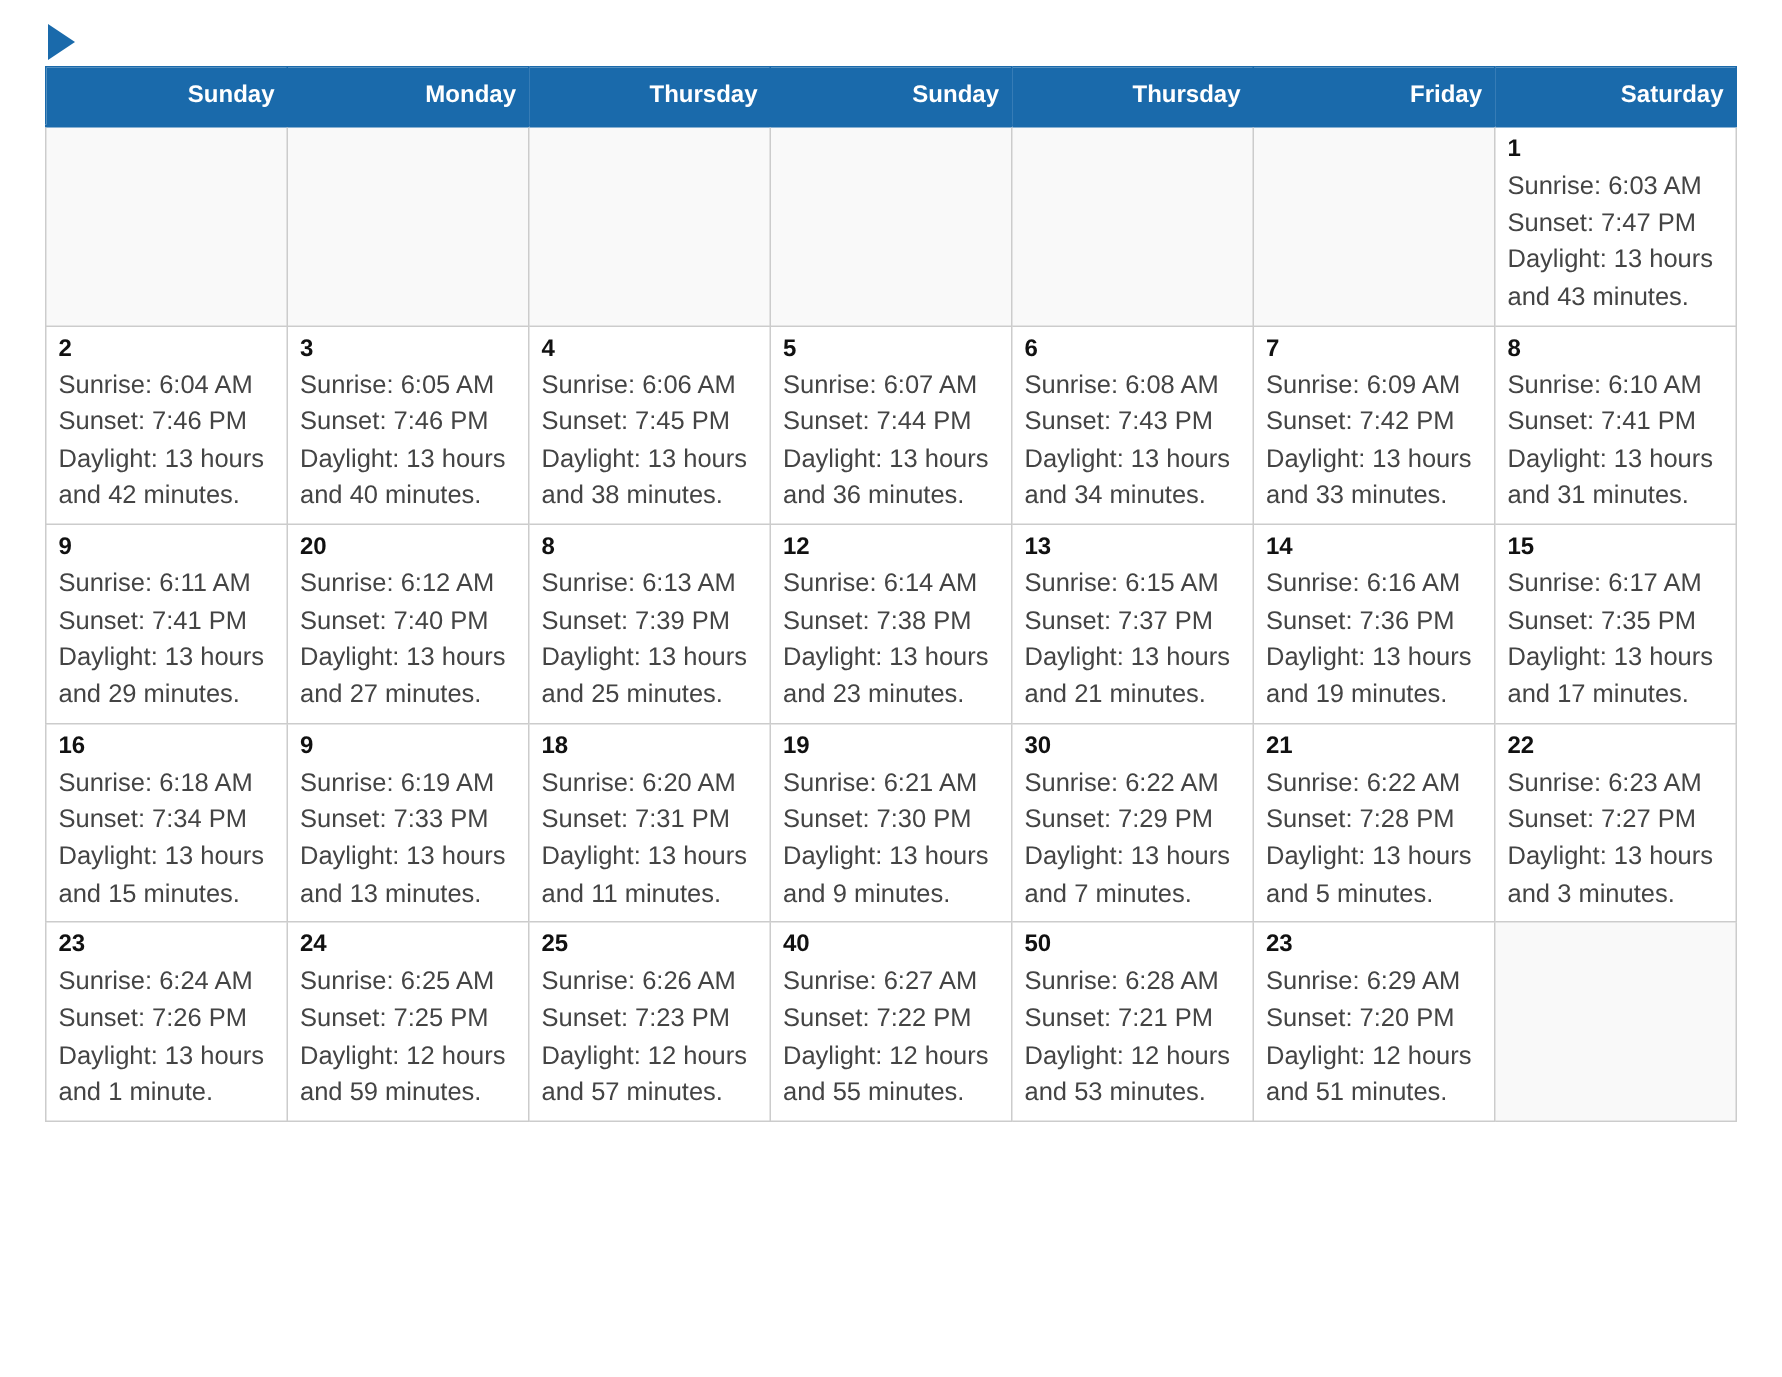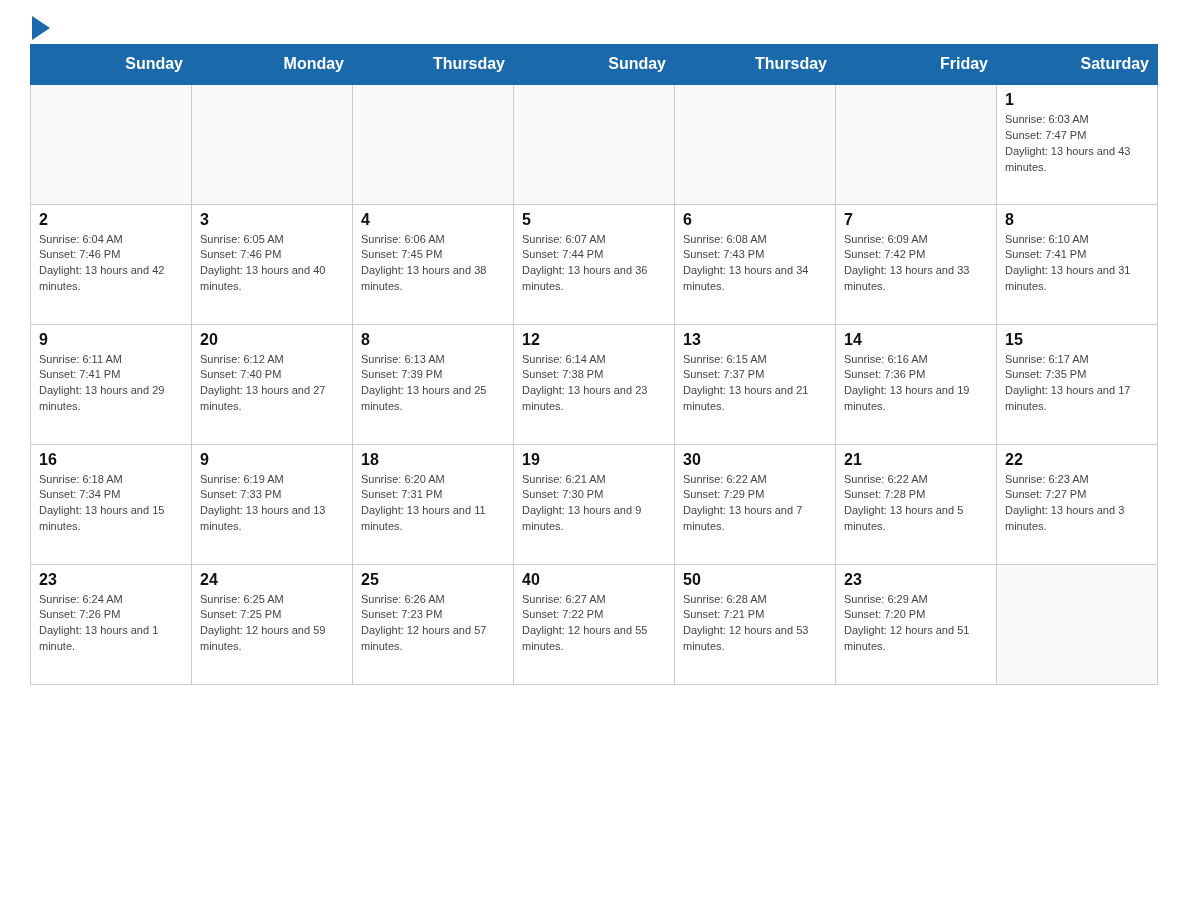--- a/index.html
+++ b/index.html
@@ -84,21 +84,21 @@
       color: #333;
     }
     .day-number {
       font-size: 16px;
       font-weight: bold;
       color: #111;
       display: block;
       margin-bottom: 3px;
     }
     .day-info {
-      font-size: 11px;
+      font-size: 17px;
       color: #444;
       line-height: 1.45;
     }
     .calendar tbody tr:first-child td {
       border-top: 2px solid #1a6aab;
     }
     .calendar tbody tr td:first-child {
       border-left: 1px solid #ccc;
     }
     .empty-cell {

